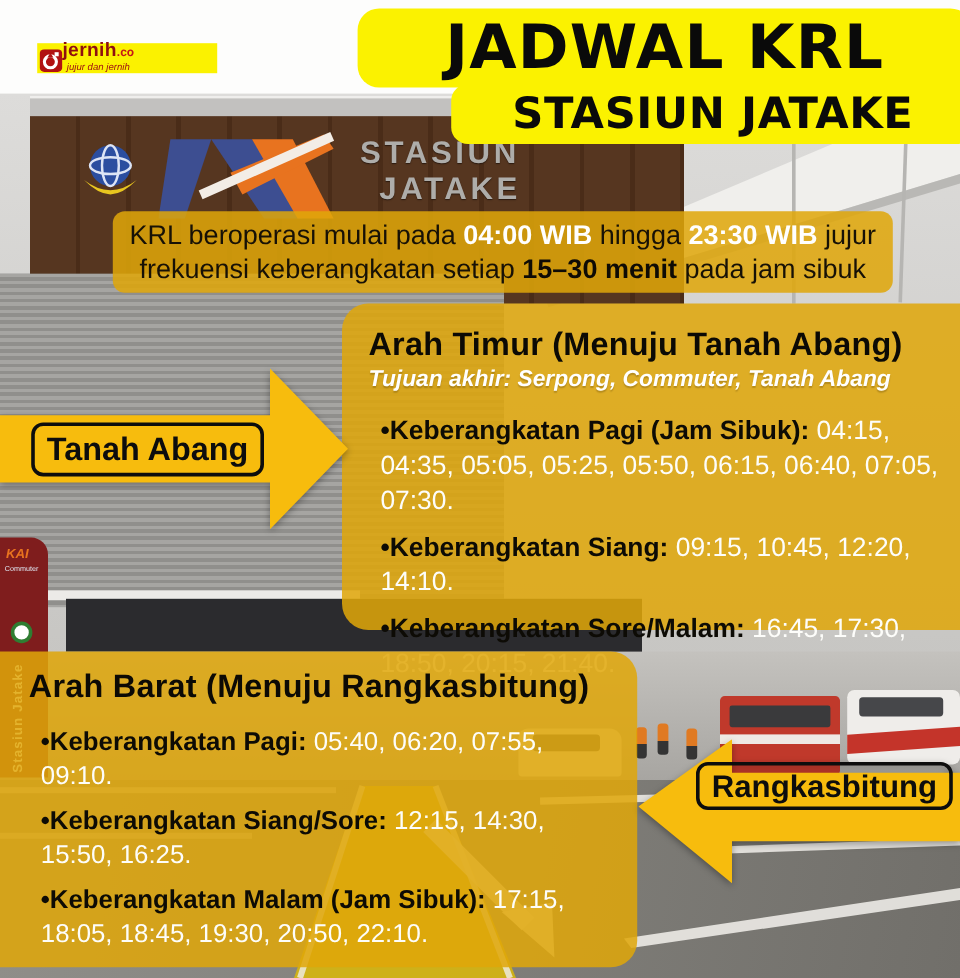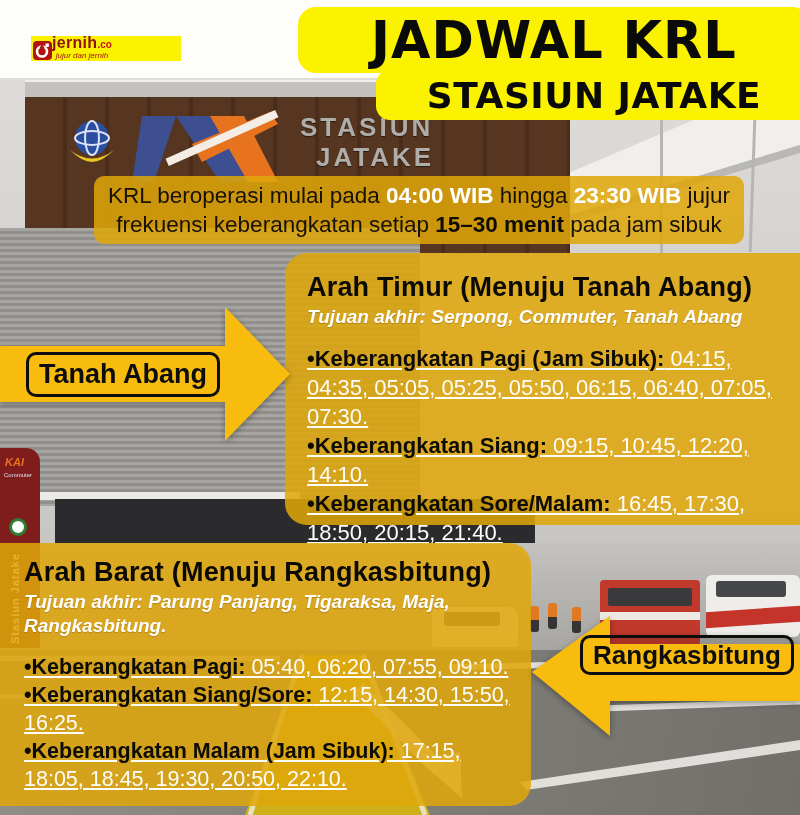--- a/index.html
+++ b/index.html
@@ -66,21 +66,21 @@
   .banner .bk{color:#0e0b05;font-weight:bold;}
 
   
   .gold-box{background:var(--overlay-gold-a,rgba(224,167,9,.86));box-sizing:border-box;color:#fdfdfa;}
   .box-east{left:285px;top:253px;width:515px;height:272px;border-radius:22px 0 0 22px;padding:18px 8px 10px 22px;}
   .box-west{left:0;top:543px;width:531px;height:263px;border-radius:0 22px 22px 0;padding:13px 6px 10px 24px;}
   .gold-box h2{margin:0;font-size:27px;font-weight:800;color:#0c0a05;letter-spacing:.2px;line-height:33px;}
   .gold-box .sub{margin:1px 0 0;font-size:19px;font-style:italic;font-weight:bold;color:#fff;line-height:24px;
       text-shadow:0 1px 1px rgba(60,40,0,.25);}
   .sched-list{margin-top:15px;}
-  .sched{margin:0;font-size:22px;line-height:29px;color:#fdfdfa;text-decoration:underline;}
+  .sched{margin:10px;font-size:22px;line-height:29px;color:#fdfdfa;}
   .box-west .sched{font-size:21.5px;line-height:28px;}
   .sched .lbl{font-weight:800;color:#0d0b05;}
   .sched .tms{font-weight:400;}
 
   
   .arrow-wrap{filter:drop-shadow(0 2px 3px rgba(0,0,0,.35));}
   .arrow-east{left:0;top:307px;width:290px;height:134px;}
   .arrow-west{left:532px;top:616px;width:268px;height:120px;}
   .arrow-label{position:absolute;border:3px solid #0d0d0d;border-radius:10px;
       display:flex;align-items:center;justify-content:center;
@@ -200,21 +200,20 @@
 
   <div class="abs arrow-wrap arrow-east">
     <svg width="290" height="134" viewBox="0 0 290 134">
       <polygon points="0,39 225,39 225,0 290,67 225,134 225,95 0,95" fill="#F7BC0D"></polygon>
     </svg>
     <div class="arrow-label">Tanah Abang</div>
   </div>
 
   <section class="abs gold-box box-west">
     <h2>Arah Barat (Menuju Rangkasbitung)</h2>
-    <p class="sub">Tujuan akhir: Parung Panjang, Tigaraksa, Maja, Rangkasbitung.</p>
     <div class="sched-list">
         <p class="sched"><b class="lbl">•Keberangkatan Pagi:</b><span class="tms"> 05:40, 06:20, 07:55, 09:10.</span></p>
         <p class="sched"><b class="lbl">•Keberangkatan Siang/Sore:</b><span class="tms"> 12:15, 14:30, 15:50, 16:25.</span></p>
         <p class="sched"><b class="lbl">•Keberangkatan Malam (Jam Sibuk):</b><span class="tms"> 17:15, 18:05, 18:45, 19:30, 20:50, 22:10.</span></p>
       </div>
   </section>
 
   <div class="abs arrow-wrap arrow-west">
     <svg width="268" height="120" viewBox="0 0 268 120">
       <polygon points="0,56 78,0 78,28 268,28 268,85 78,85 78,120" fill="#F7BC0D"></polygon>

